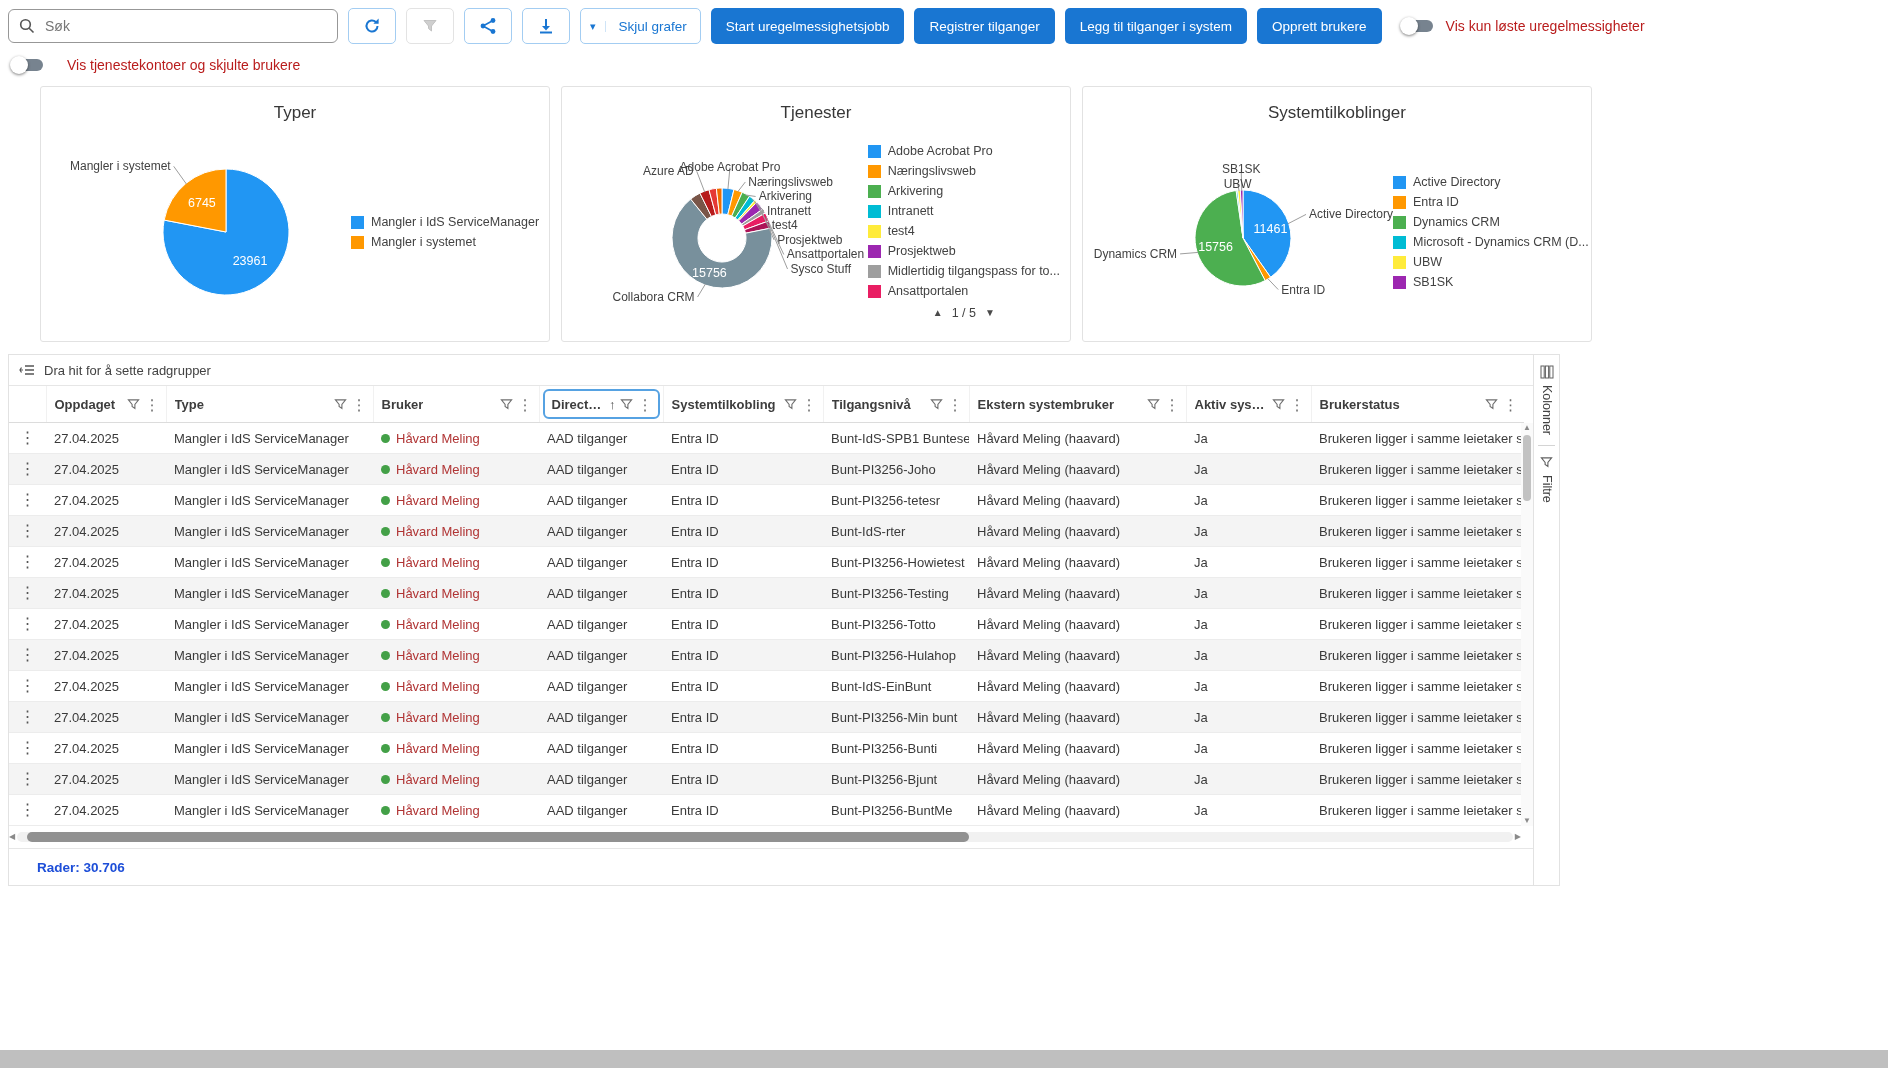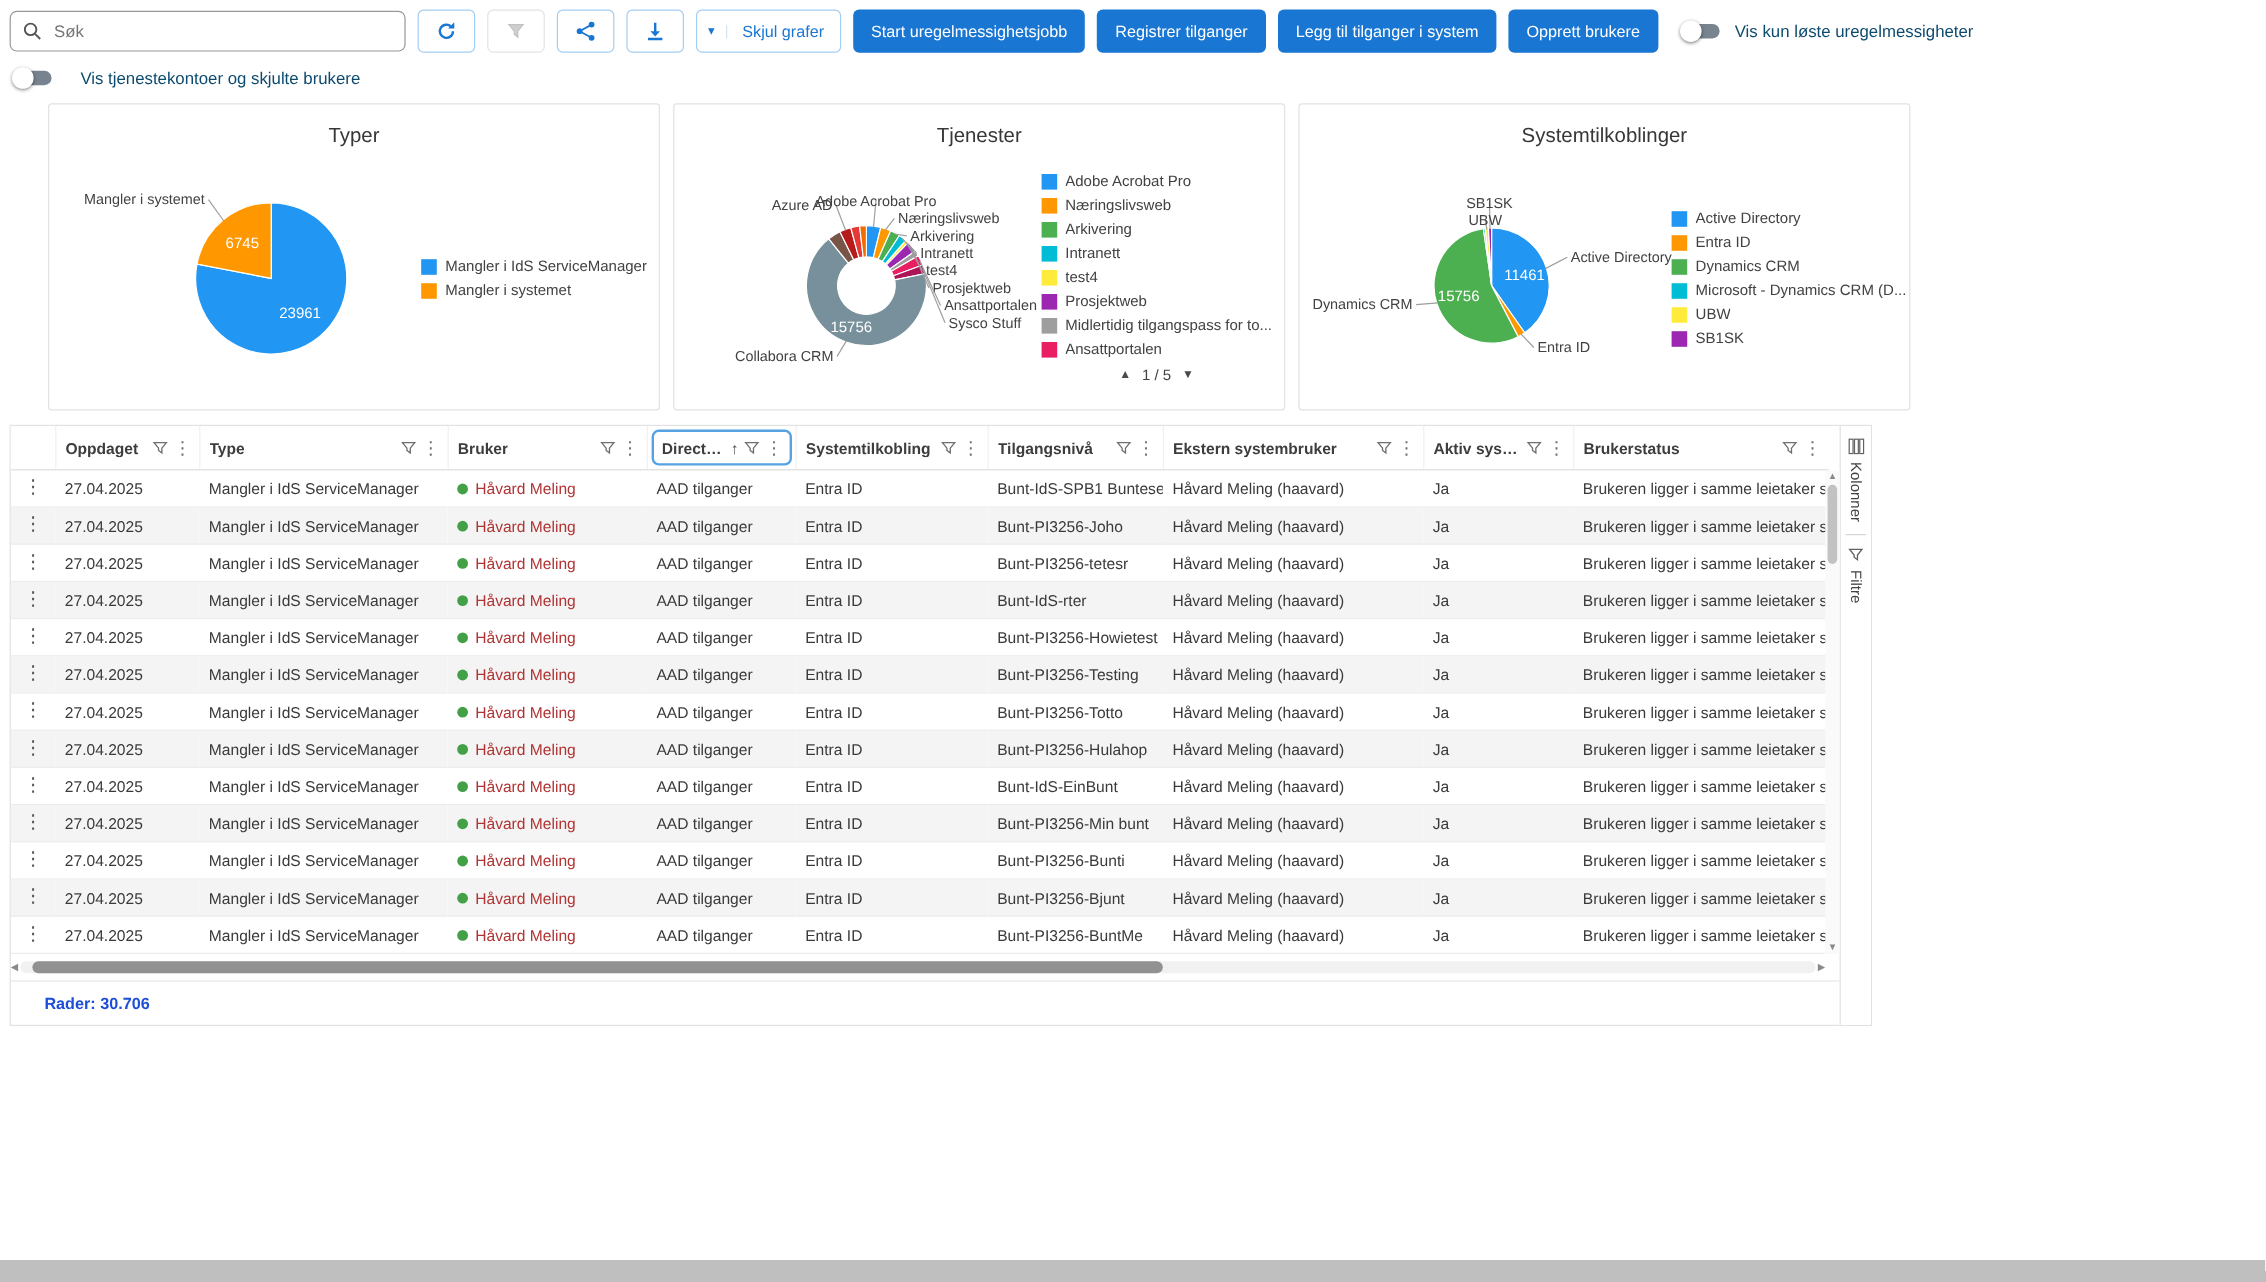--- a/index.html
+++ b/index.html
@@ -14,21 +14,21 @@
   .split-btn{height:36px;border:1px solid #a3cdf2;border-radius:5px;background:#fff;display:flex;align-items:center;color:var(--primary,#1976d2);font-size:13.5px;cursor:pointer;box-sizing:border-box;}
   .split-btn .caret{padding:0 9px;border-right:1px solid #cfe4f7;font-size:11px;line-height:1;}
   .split-btn .lbl{padding:0 13px;white-space:nowrap;}
   .btn-primary{height:36px;border:none;border-radius:5px;background:var(--primary,#1976d2);color:#fff;font-size:13.5px;padding:0 15px;font-family:inherit;cursor:pointer;white-space:nowrap;}
   .toggle-row{display:flex;align-items:center;gap:10px;}
   .toggle-row.inline{margin-left:8px;}
   .row2{padding:12px 0 0 10px;gap:21px;}
   .switch{width:36px;height:18px;position:relative;flex:none;cursor:pointer;}
   .switch .track{position:absolute;left:3px;top:3px;width:30px;height:12px;border-radius:6px;background:#77838f;}
   .switch .knob{position:absolute;left:0;top:0;width:18px;height:18px;border-radius:50%;background:#fff;box-shadow:0 1px 3px rgba(0,0,0,.5);}
-  .toggle-label{font-size:14px;color:#0c4a6e;white-space:nowrap;}
+  .toggle-label{font-size:14px;color:#b91c1c;white-space:nowrap;}
 
   
   .charts{display:flex;gap:11px;margin:12px 0 0 8px;width:1552px;padding-left:32px;}
   .card{flex:1;border:1px solid #e2e2e2;border-radius:3px;background:#fff;height:256px;box-sizing:border-box;padding-top:16px;overflow:hidden;}
   .card-title{text-align:center;font-size:17px;color:#373737;}
   .card-body{display:flex;align-items:center;justify-content:space-between;padding:0 10px;height:218px;}
   .card-body svg{overflow:visible;flex:none;}
   svg text{font-family:"Liberation Sans",sans-serif;}
   .legend-col{display:flex;flex-direction:column;justify-content:center;}
   .legend{display:flex;flex-direction:column;gap:6px;}
@@ -299,20 +299,27 @@
                 <span class="legend-label">SB1SK</span>
               </div>
             </div>
           </div>
       </div>
     </div>
   </div>
 
   <div class="grid-panel">
     <div class="grid-main">
+      <div class="dragbar">
+        <svg width="16" height="14" viewBox="0 0 16 14">
+            <path d="M6 3h9M6 7h9M6 11h9" stroke="#555" stroke-width="1.4"></path>
+            <path d="M1 7h3 M2.5 4.5 L1 7 L2.5 9.5" stroke="#555" stroke-width="1.2" fill="none"></path>
+          </svg>
+        <span>Dra hit for å sette radgrupper</span>
+      </div>
       <div class="table-wrap">
         <table>
           <colgroup>
               <col style="width: 37px;">
               <col style="width: 120px;">
               <col style="width: 207px;">
               <col style="width: 166px;">
               <col style="width: 124px;">
               <col style="width: 160px;">
               <col style="width: 146px;">

